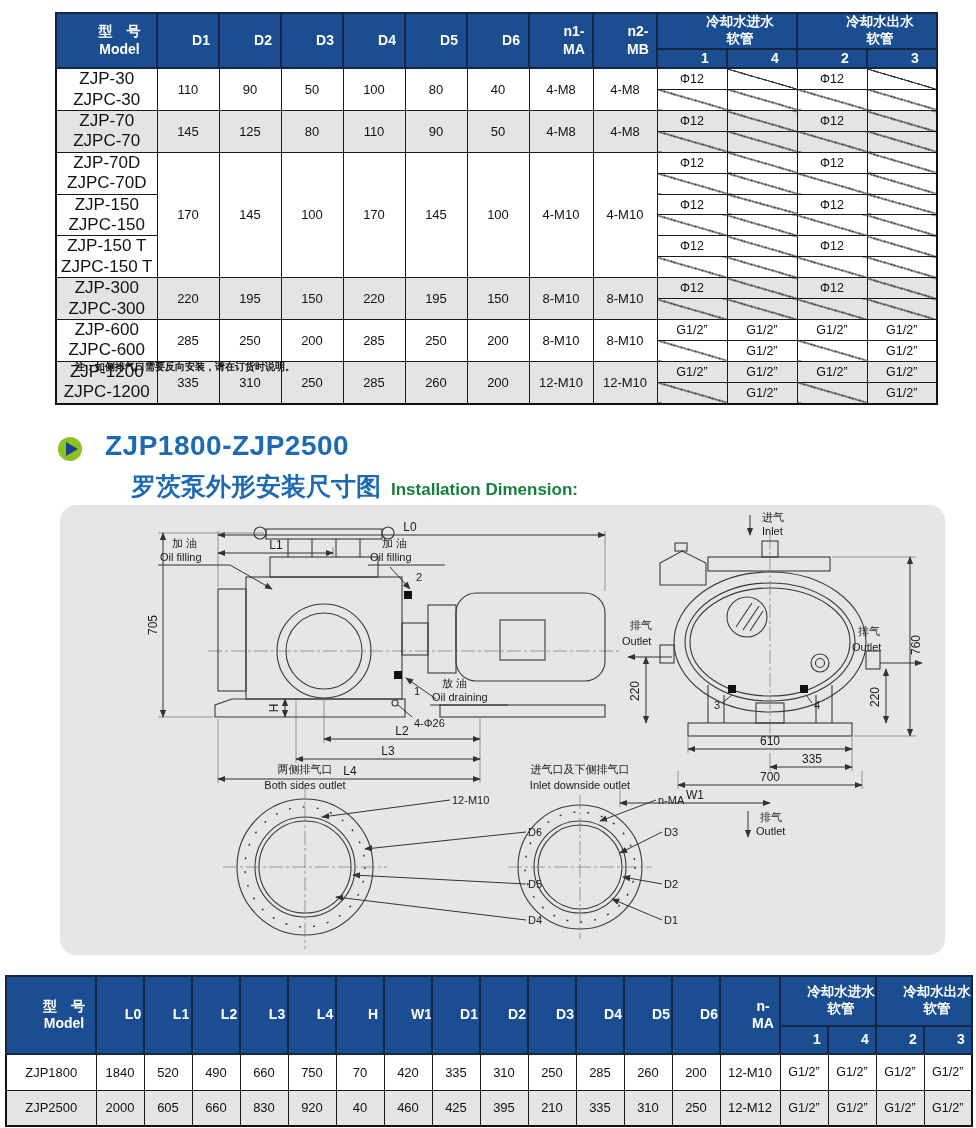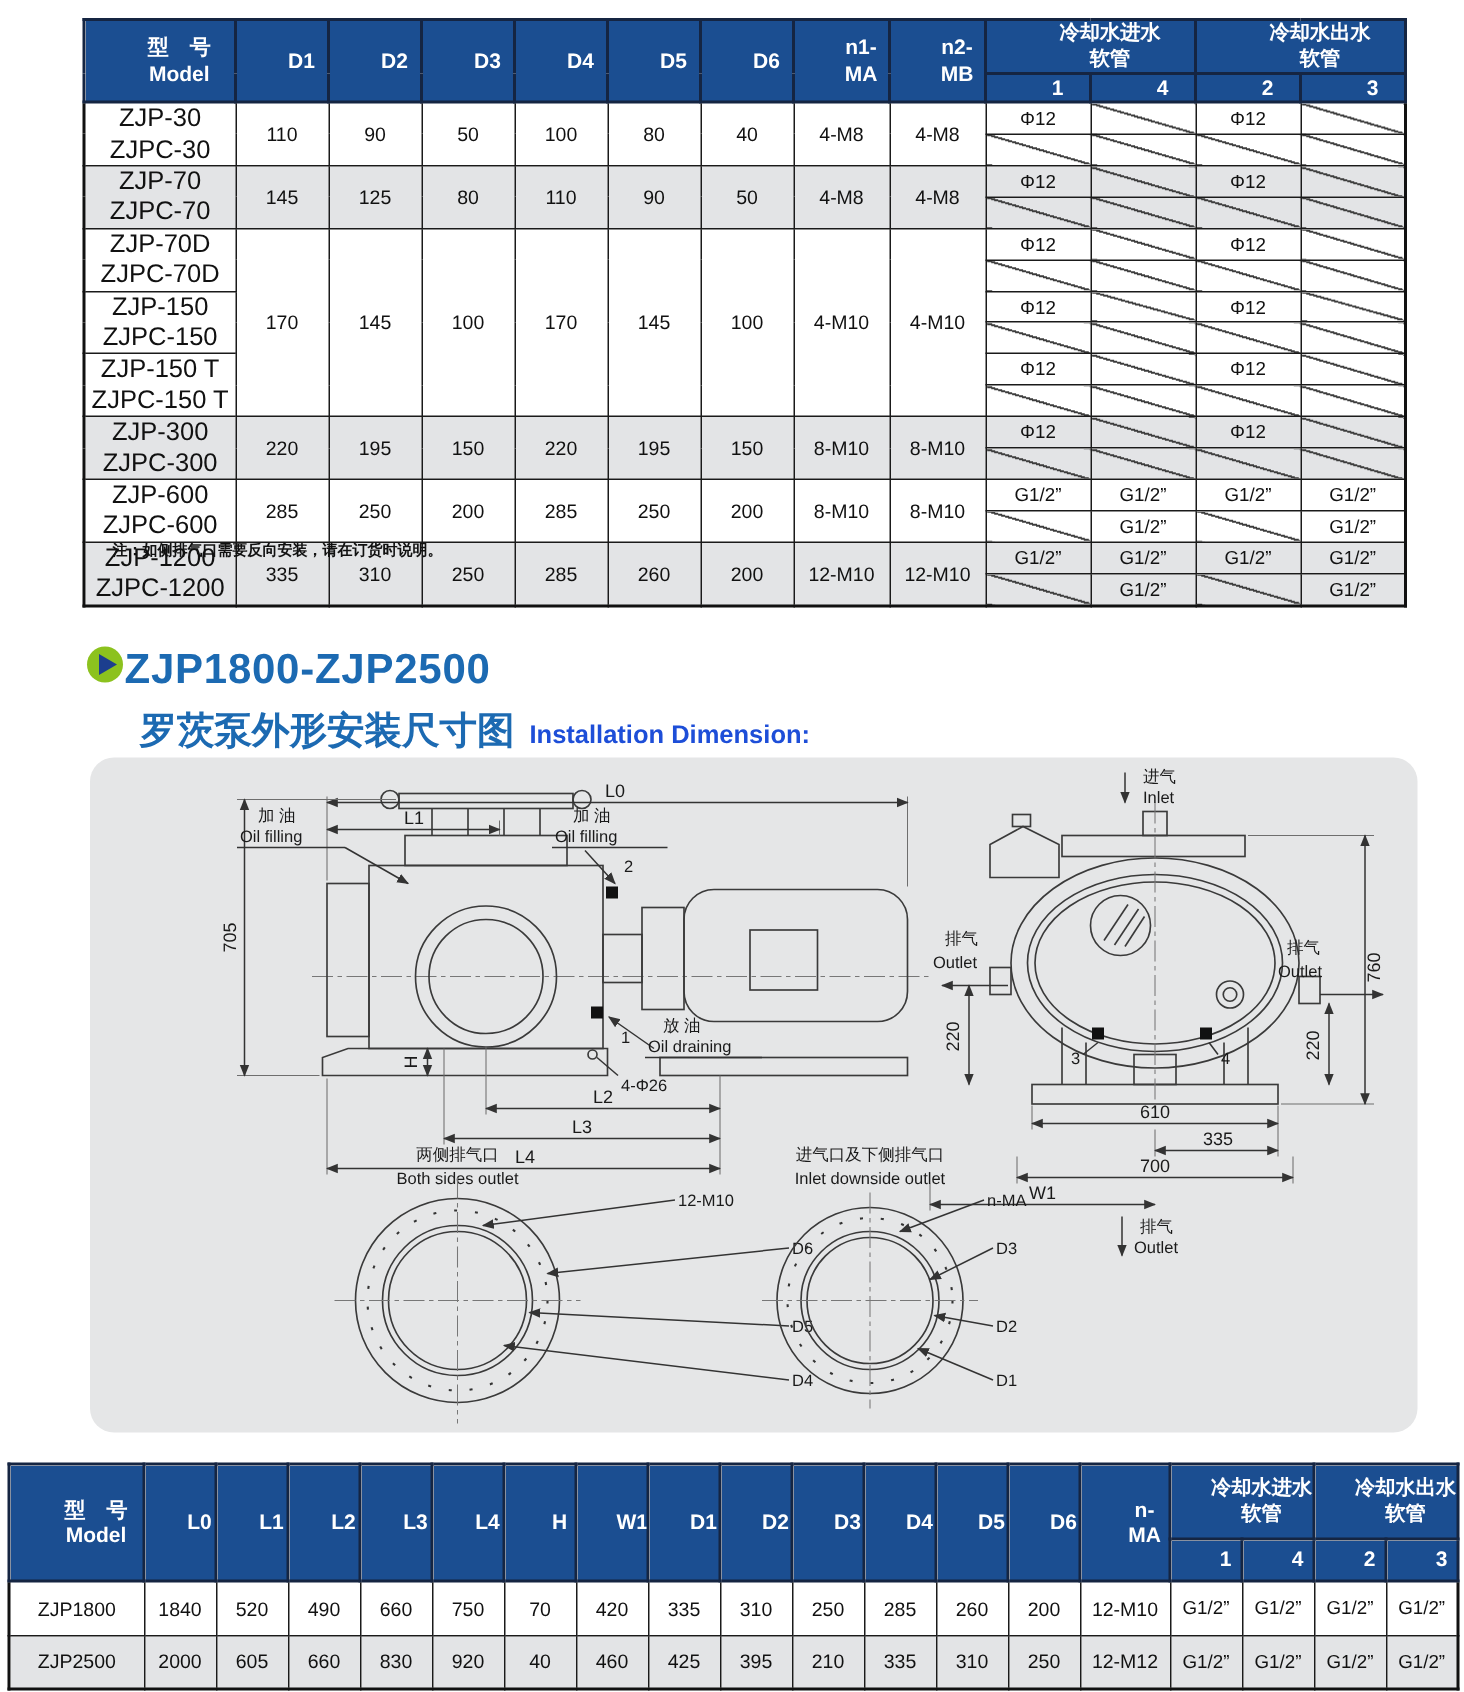--- a/index.html
+++ b/index.html
@@ -23,25 +23,25 @@
   tr.r2{height:36px;}
   .alt td{background-color:#e3e4e6;}
   .diag{background-image:linear-gradient(to right top,
         transparent calc(50% - 0.7px), #3c3c3c calc(50% - 0.7px),
         #3c3c3c calc(50% + 0.7px), transparent calc(50% + 0.7px));}
   .alt .diag{background-color:#e3e4e6;}
 
   
   .note{position:absolute;left:75px;top:360px;font-size:10px;font-weight:bold;}
   .sect{position:absolute;left:57px;top:430px;}
-  .sect .row1{display:flex;align-items:flex-start;gap:0;}
+  .sect .row1{display:flex;align-items:flex-end;gap:22px;}
   .st1{color:#1c6ab2;font-size:28px;font-weight:bold;letter-spacing:0.5px;}
   .row2{margin-left:36px;margin-top:2px;display:flex;align-items:baseline;gap:10px;}
-  .st2{color:#1c6ab2;font-size:25px;font-weight:bold;}
-  .sten{color:#1d4ed8;font-size:17px;font-weight:bold;margin-top:16px;}
+  .st2{color:#1c6ab2;font-size:25px;font-weight:bold;margin-left:38px;}
+  .sten{color:#15803d;font-size:17px;font-weight:bold;margin-top:16px;}
 
   
   .panel{position:absolute;left:60px;top:505px;width:885px;height:450px;
          background:#e5e6e7;border-radius:16px;}
   svg text{font-family:"Liberation Sans","DejaVu Sans",sans-serif;
            font-size:11px;fill:#1a1a1a;}
   svg text.dim{font-size:12px;}
   .ol{stroke:#3a3a3a;stroke-width:1.1;fill:none;}
   .dl{stroke:#333;stroke-width:1;fill:none;}
   .el{stroke:#6e6e6e;stroke-width:0.7;fill:none;}

